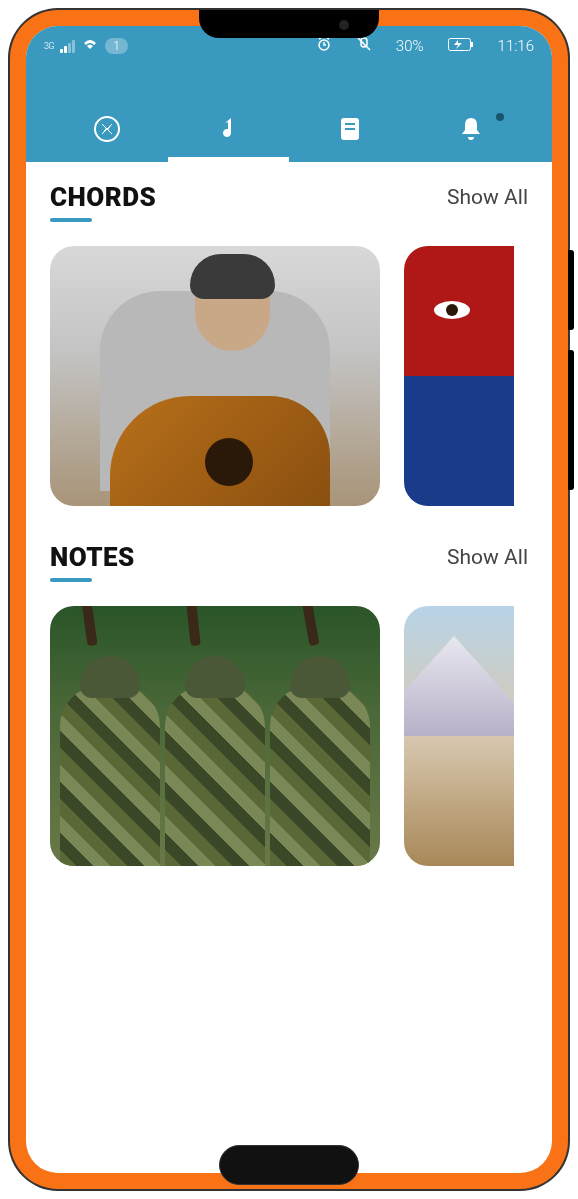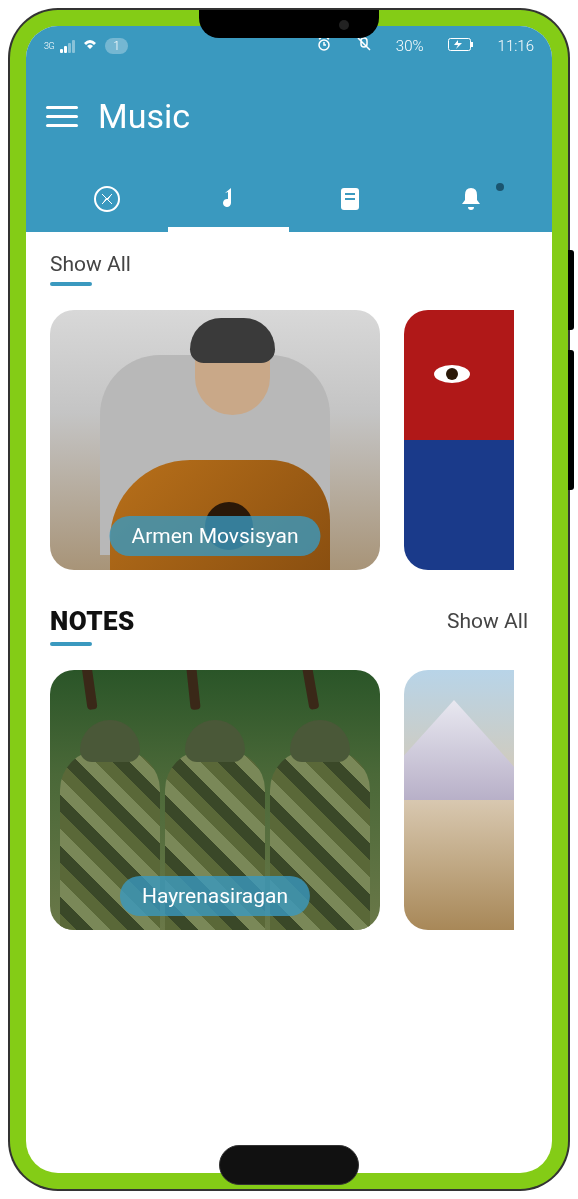--- a/index.html
+++ b/index.html
@@ -6,21 +6,21 @@
 body {
   background: #fff;
   font-family: -apple-system, BlinkMacSystemFont, 'Segoe UI', Roboto, sans-serif;
   display: flex;
   justify-content: center;
   padding: 10px;
 }
 .phone-frame {
   width: 558px;
   height: 1179px;
-  background: #84cc16;
+  background: #f97316;
   border-radius: 48px;
   padding: 16px;
   position: relative;
   box-shadow: 0 0 0 2px #333;
 }
 .phone-screen {
   width: 100%;
   height: 100%;
   background: #fff;
   border-radius: 32px;
@@ -372,28 +372,20 @@
               <rect x="0.5" y="0.5" width="22" height="12" rx="2" fill="none" stroke="#fff"></rect>
               <rect x="23" y="4" width="2" height="5" fill="#fff"></rect>
               <path d="M10 2 L6 7 h4 l-2 4 l6-6 h-4 z" fill="#fff"></path>
             </svg>
         </span>
         <span>11:16</span>
       </div>
     </div>
 
     <div class="app-header">
-      <div class="header-top">
-        <div class="hamburger">
-          <div></div>
-            <div></div>
-            <div></div>
-        </div>
-        <div class="app-title">Music</div>
-      </div>
       <div class="tab-bar">
         <div class="tab-item">
           <svg width="30" height="30" viewBox="0 0 30 30">
               <circle cx="15" cy="15" r="12" fill="none" stroke="#fff" stroke-width="2"></circle>
               <path d="M15 15 L20 10 L15 15 L10 20 Z M15 15 L10 10 M15 15 L20 20" fill="#fff" stroke="#fff"></path>
               <polygon points="20,10 16,14 14,16 10,20 14,14 16,16" fill="#fff"></polygon>
             </svg>
         </div>
         <div class="tab-item">
           <svg width="30" height="30" viewBox="0 0 30 30">
@@ -413,31 +405,31 @@
             </svg>
           <div class="bell-dot"></div>
         </div>
         <div class="tab-indicator"></div>
       </div>
     </div>
 
     <div class="content">
 
       <div class="section-header">
+        <div class="section-title">CHORDS</div>
         <div class="show-all">Show All</div>
       </div>
       <div class="section-underline"></div>
       <div class="card-row">
         <div class="card c1">
           <div class="c1-body"></div>
           <div class="c1-head"></div>
           <div class="c1-hair"></div>
           <div class="c1-guitar"></div>
           <div class="c1-sound"></div>
-          <div class="card-label">Armen Movsisyan</div>
         </div>
         <div class="card-peek c2">
           <div class="c2-eye"></div>
             <div class="c2-pupil"></div>
         </div>
       </div>
 
       <div class="section-header">
         <div class="section-title">NOTES</div>
         <div class="show-all">Show All</div>
@@ -451,21 +443,20 @@
 
           <div class="c3-soldier c3-s1">
               <div class="c3-helmet"></div>
             </div>
           <div class="c3-soldier c3-s2">
               <div class="c3-helmet"></div>
             </div>
           <div class="c3-soldier c3-s3">
               <div class="c3-helmet"></div>
             </div>
-          <div class="card-label">Hayrenasiragan</div>
         </div>
         <div class="card-peek c4">
           <div class="c4-mtn"></div>
         </div>
       </div>
 
     </div>
 
   </div>
   <div class="home-button"></div>

